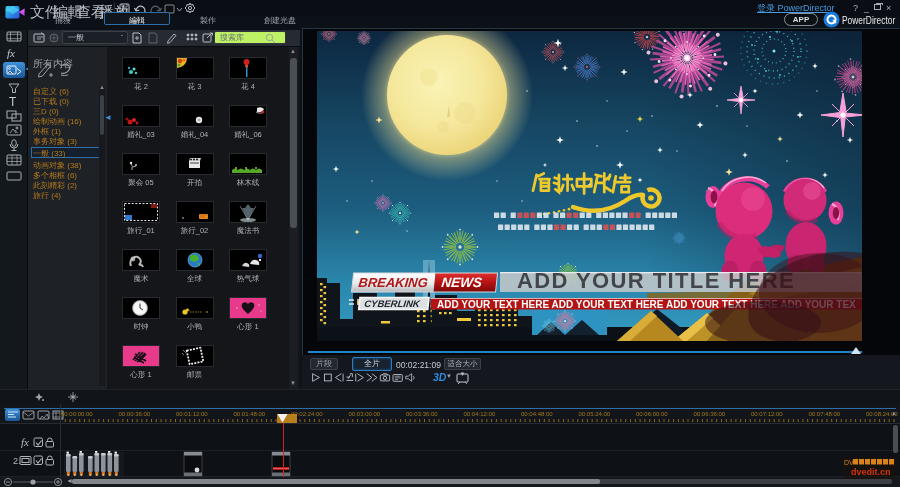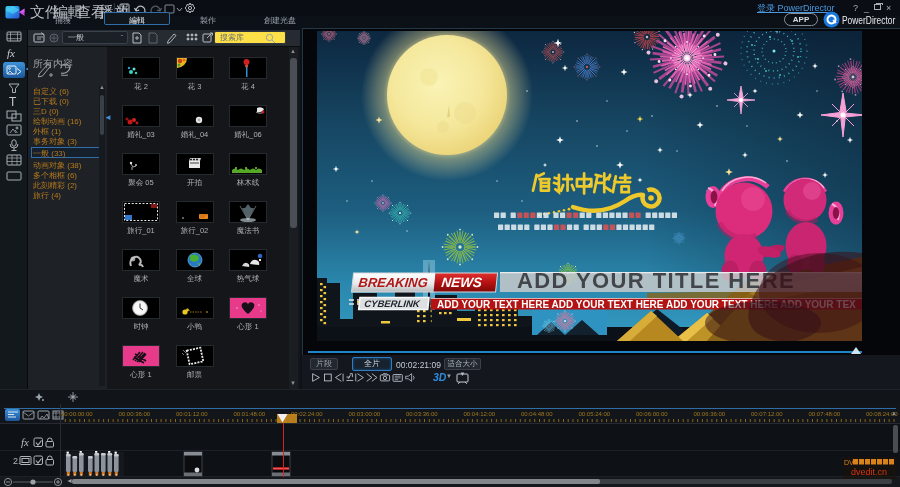--- a/index.html
+++ b/index.html
@@ -158,21 +158,21 @@
         <circle cx="66" cy="4" r="1" fill="#b9bec5"></circle>
         <circle cx="58" cy="8" r="1" fill="#b9bec5"></circle>
         <circle cx="62" cy="8" r="1" fill="#b9bec5"></circle>
         <circle cx="66" cy="8" r="1" fill="#b9bec5"></circle>
       </g>
  <g>
         <rect x="73" y="3" width="8" height="8" rx="1"></rect>
         <path d="M77 7 l5 -5 M80 2 h2.5 v2.5" stroke-width="0.9"></path>
       </g>
 </svg>
-<div class="a" style="left:214px;top:31px;width:72px;height:13px;background:#fde047;border:1px solid #30363d;border-radius:2px;color:#6a7077;font-size:8px;line-height:11px;padding-left:5px">搜索库</div>
+<div class="a" style="left:214px;top:31px;width:72px;height:13px;background:#bef264;border:1px solid #30363d;border-radius:2px;color:#6a7077;font-size:8px;line-height:11px;padding-left:5px">搜索库</div>
 <svg class="a" style="left:265px;top:33px" width="11" height="11" viewBox="0 0 11 11" fill="none" stroke="#9aa0a8">
       <circle cx="4.5" cy="4.5" r="3.2"></circle>
       <path d="M7 7 l3 3"></path>
     </svg>
 
 <div class="a" id="catpanel"></div>
 <span class="a" style="left:33px;top:57px;color:#9aa0a6;font-size:10px">所有内容</span>
 <svg class="a" style="left:36px;top:61px" width="44" height="18" viewBox="0 0 44 18" fill="none" stroke="#9aa0a6">
 <path d="M3 13 L12 3 l2.5 2 L6.5 15 l-4 1 Z"></path>
       <path d="M13 14 h4 M15 12 v4" stroke-width="1"></path>
@@ -1065,21 +1065,21 @@
 <g fill="#d8821a">
         <rect x="10" y="2" width="5" height="5.5"></rect>
         <rect x="16" y="2" width="5" height="5.5"></rect>
         <rect x="22" y="2" width="5" height="5.5"></rect>
         <rect x="28" y="2" width="5" height="5.5"></rect>
         <rect x="34" y="2" width="5" height="5.5"></rect>
         <rect x="40" y="2" width="5" height="5.5"></rect>
         <rect x="46" y="2" width="5" height="5.5"></rect>
       </g>
     </svg>
-<span class="a" style="left:851px;top:467px;font-size:9px;color:#d8340c;font-weight:normal">dvedit.cn</span>
+<span class="a" style="left:851px;top:467px;font-size:9px;color:#d8340c;font-weight:bold">dvedit.cn</span>
 
 <svg class="a" style="left:3px;top:477px" width="66" height="10" viewBox="0 0 66 10" fill="none" stroke="#8a9298">
  <circle cx="5" cy="5" r="3.6"></circle>
       <path d="M3 5 h4"></path>
  <path d="M10 5 H50" stroke="#5a6066"></path>
  <circle cx="30" cy="5" r="2.6" fill="#9aa2a8" stroke="none"></circle>
  <circle cx="55" cy="5" r="3.6"></circle>
       <path d="M53 5 h4 M55 3 v4"></path>
 </svg>
 <span class="a" style="left:66px;top:477px;font-size:7px;color:#9aa2a8">◄</span>

